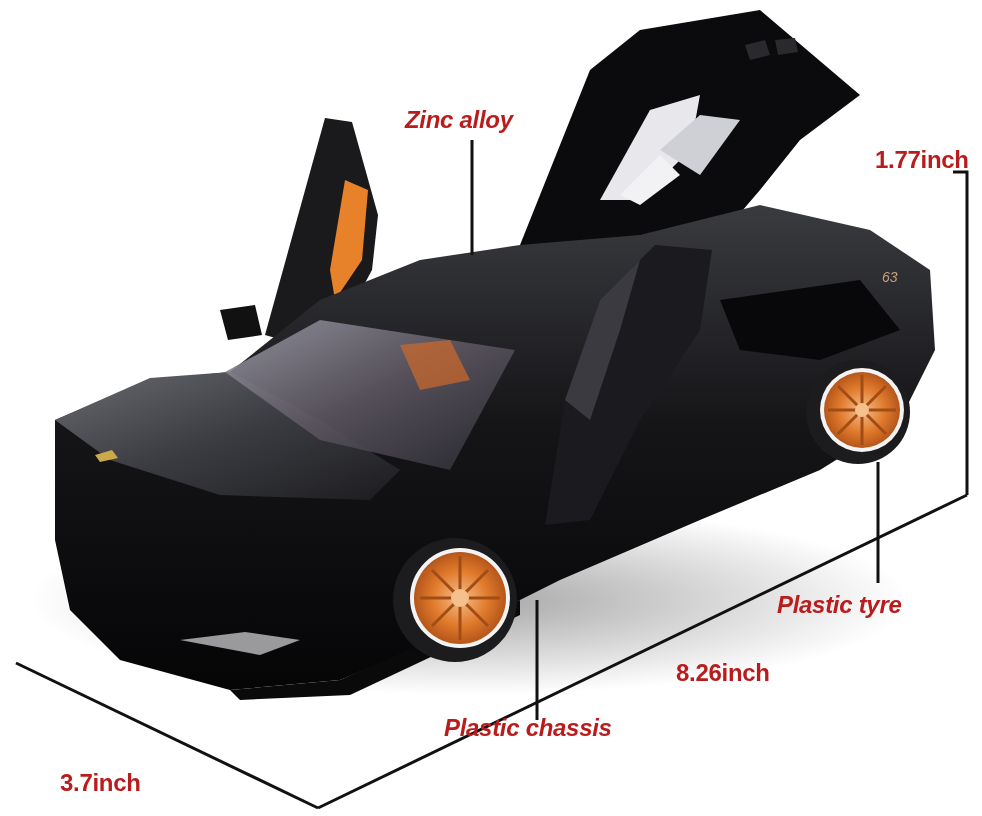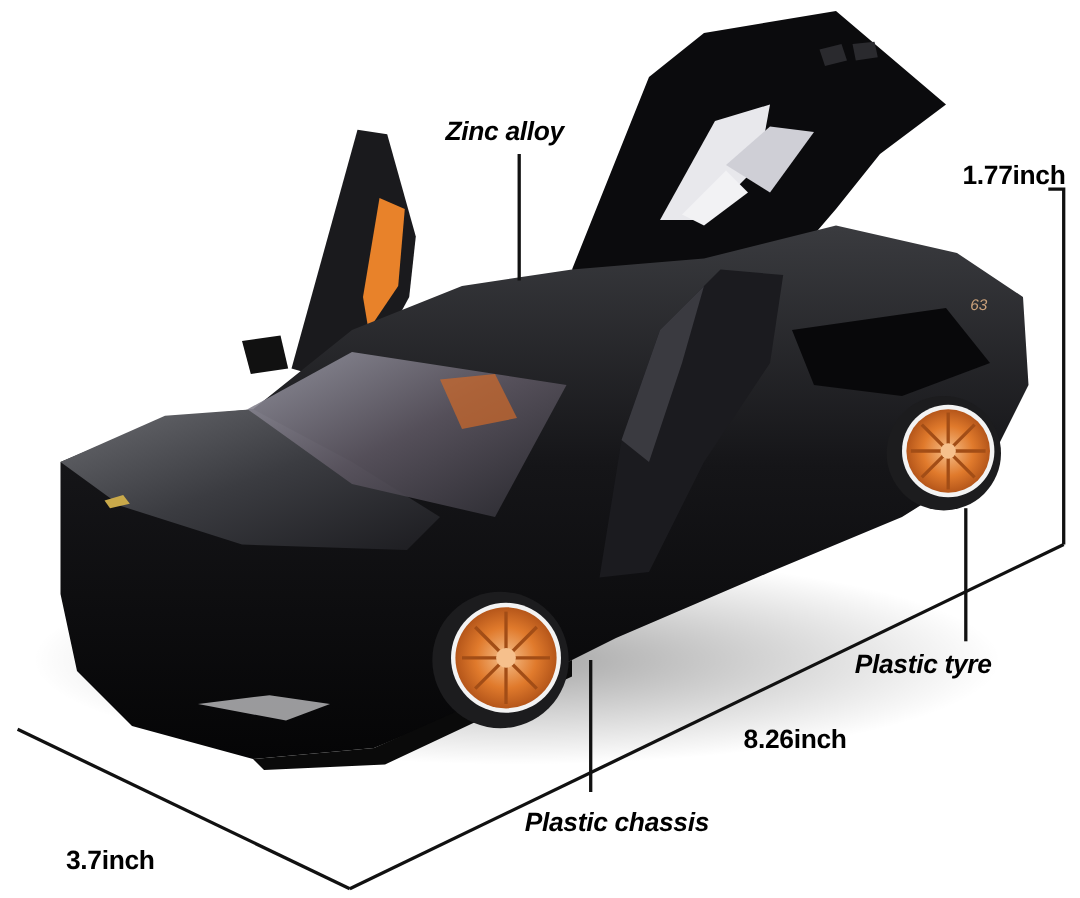--- a/index.html
+++ b/index.html
@@ -1,19 +1,19 @@
 <!DOCTYPE html>
 <html><head>
 <meta charset="utf-8">
 <style>
   html, body { margin:0; padding:0; background:#ffffff; }
   #stage { position:relative; width:982px; height:816px; overflow:hidden; background:#ffffff; }
   #art { position:absolute; left:0; top:0; width:982px; height:816px; }
   .label {
-    position:absolute; color:#000000; font-family:"Liberation Sans", sans-serif;
+    position:absolute; color:#b91c1c; font-family:"Liberation Sans", sans-serif;
     font-weight:bold; font-size:24px; line-height:1; white-space:nowrap; letter-spacing:-0.3px;
   }
   .label.italic { font-style:italic; }
 </style>
 </head>
 <body>
 
 <div id="stage">
 
   <svg id="art" viewBox="0 0 982 816" xmlns="http://www.w3.org/2000/svg">
@@ -111,16 +111,16 @@
       <polyline points="953,172 967,172 967,495"></polyline>
       <line x1="967" y1="495" x2="318" y2="808"></line>
       <line x1="16" y1="663" x2="318" y2="808"></line>
     </g>
   </svg>
 
   <div class="label italic" style="left:405px; top:108px;">Zinc alloy</div>
   <div class="label" style="left:875px; top:148px;">1.77inch</div>
   <div class="label italic" style="left:777px; top:593px;">Plastic  tyre</div>
   <div class="label" style="left:676px; top:661px;">8.26inch</div>
-  <div class="label italic" style="left:444px; top:736px;margin-left:33px;">Plastic chassis</div>
+  <div class="label italic" style="left:444px; top:716px;">Plastic chassis</div>
   <div class="label" style="left:60px; top:771px;">3.7inch</div>
 
 </div>
 
 </body></html>

